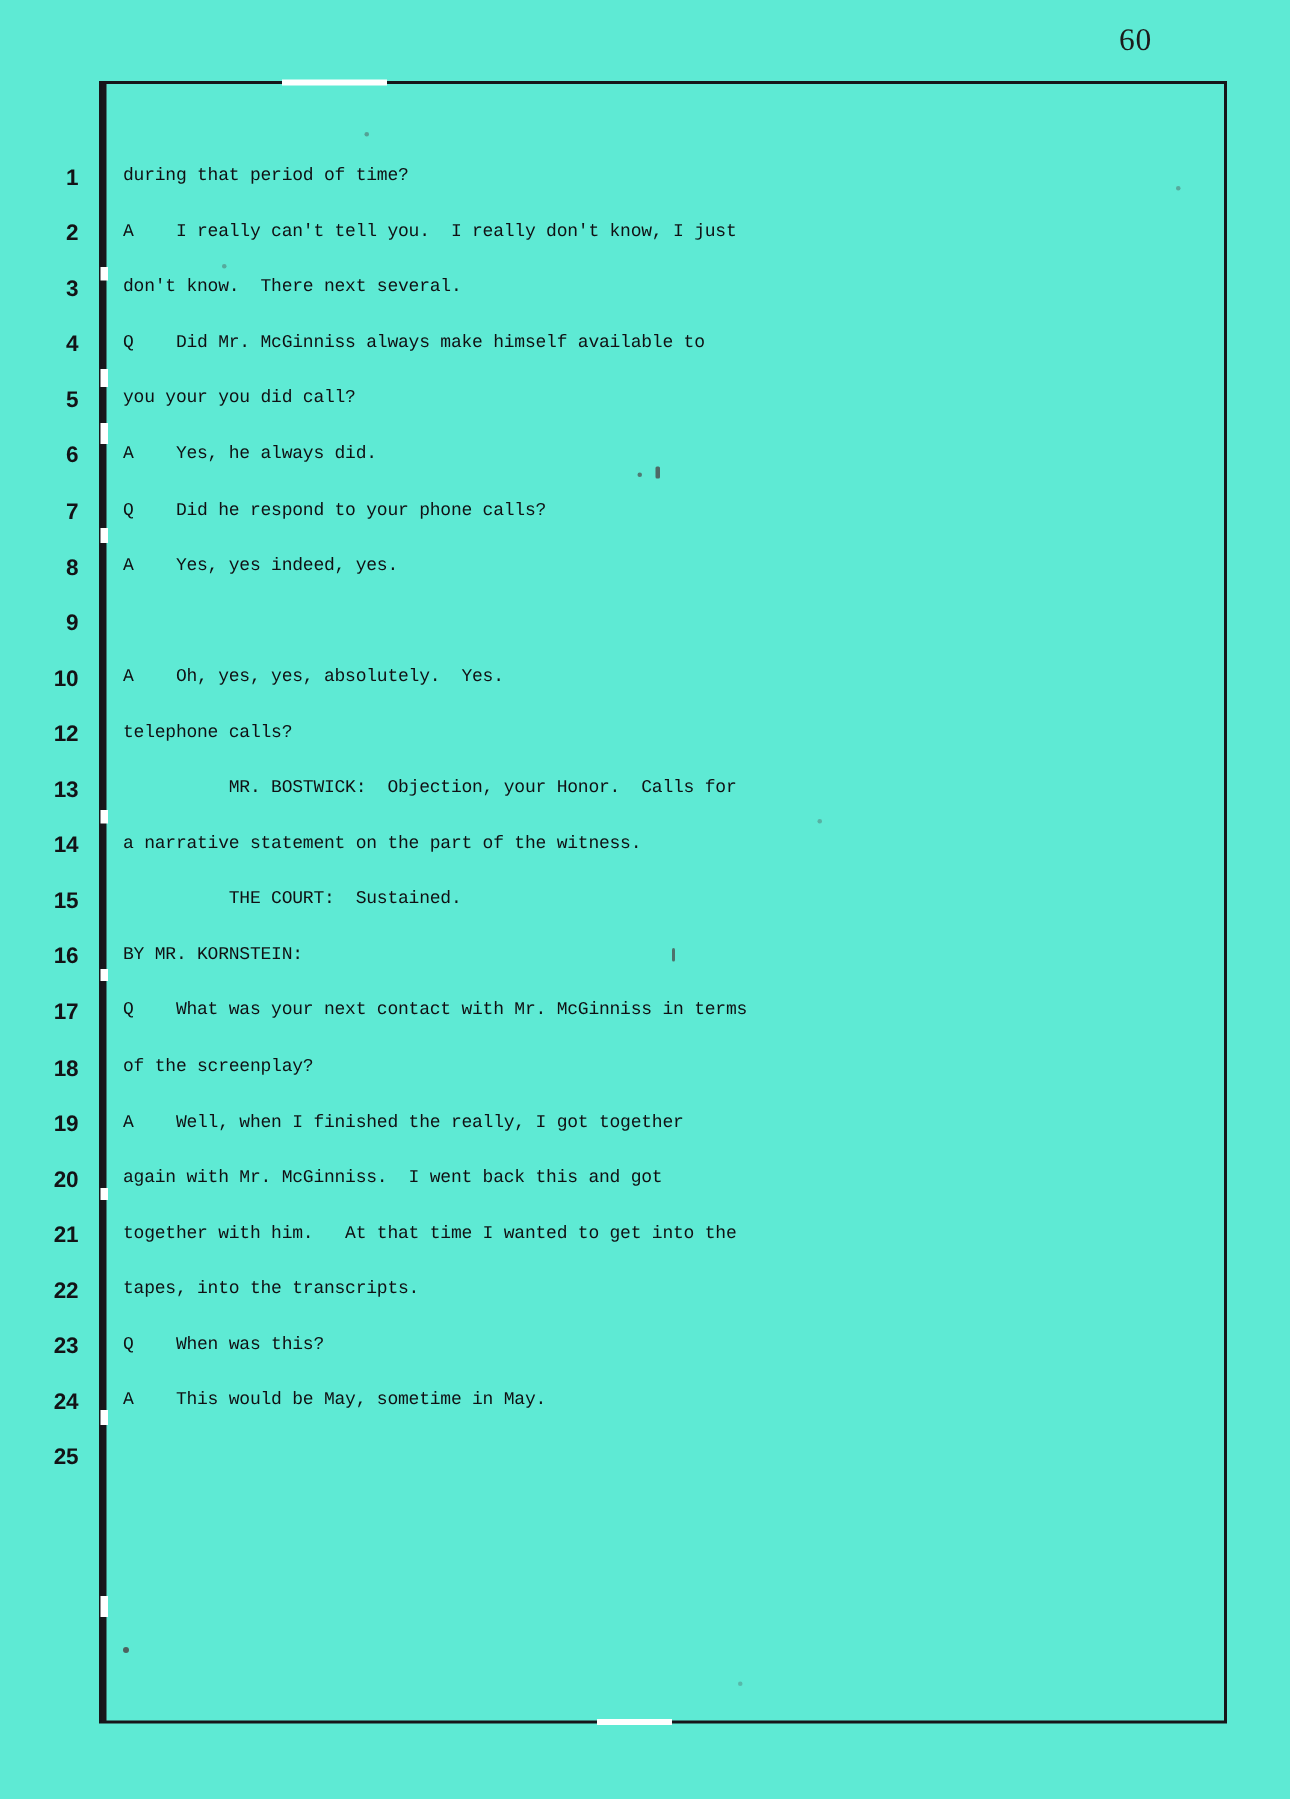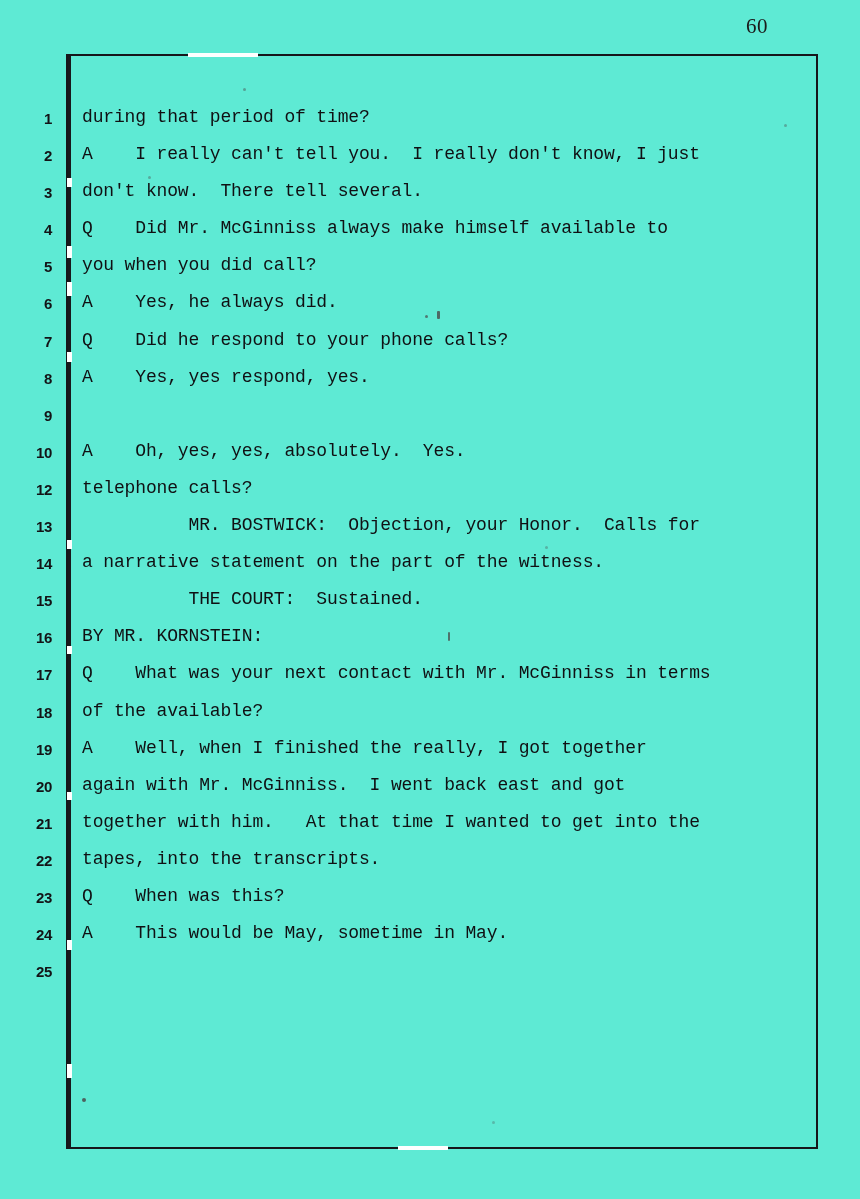--- a/index.html
+++ b/index.html
@@ -96,21 +96,21 @@
     font-weight: bold;
     font-size: 15px;
     color: #131316;
     top: 7px;
     letter-spacing: -0.3px;
   }
   .line-text {
     position: absolute;
     left: 82px;
     top: 0;
-    font-size: 18px;
+    font-size: 12px;
     line-height: 28px;
     color: #101013;
     white-space: pre;
     letter-spacing: -0.15px;
     font-family: Liberation Mono, monospace;
   }
 
   
   .speck {
     position: absolute;
@@ -152,41 +152,41 @@
       <div class="line">
         <div class="line-no">1</div>
         <div class="line-text">during that period of time?</div>
       </div>
       <div class="line">
         <div class="line-no">2</div>
         <div class="line-text">A    I really can't tell you.  I really don't know, I just</div>
       </div>
       <div class="line">
         <div class="line-no">3</div>
-        <div class="line-text">don't know.  There tell several.</div>
+        <div class="line-text">don't know.  There next several.</div>
       </div>
       <div class="line">
         <div class="line-no">4</div>
         <div class="line-text">Q    Did Mr. McGinniss always make himself available to</div>
       </div>
       <div class="line">
         <div class="line-no">5</div>
-        <div class="line-text">you when you did call?</div>
+        <div class="line-text">you your you did call?</div>
       </div>
       <div class="line">
         <div class="line-no">6</div>
         <div class="line-text">A    Yes, he always did.</div>
       </div>
       <div class="line">
         <div class="line-no">7</div>
         <div class="line-text">Q    Did he respond to your phone calls?</div>
       </div>
       <div class="line">
         <div class="line-no">8</div>
-        <div class="line-text">A    Yes, yes respond, yes.</div>
+        <div class="line-text">A    Yes, yes indeed, yes.</div>
       </div>
       <div class="line">
         <div class="line-no">9</div>
       </div>
       <div class="line">
         <div class="line-no">10</div>
         <div class="line-text">A    Oh, yes, yes, absolutely.  Yes.</div>
       </div>
       <div class="line">
         <div class="line-no">12</div>
@@ -207,29 +207,29 @@
       <div class="line">
         <div class="line-no">16</div>
         <div class="line-text">BY MR. KORNSTEIN:</div>
       </div>
       <div class="line">
         <div class="line-no">17</div>
         <div class="line-text">Q    What was your next contact with Mr. McGinniss in terms</div>
       </div>
       <div class="line">
         <div class="line-no">18</div>
-        <div class="line-text">of the available?</div>
+        <div class="line-text">of the screenplay?</div>
       </div>
       <div class="line">
         <div class="line-no">19</div>
         <div class="line-text">A    Well, when I finished the really, I got together</div>
       </div>
       <div class="line">
         <div class="line-no">20</div>
-        <div class="line-text">again with Mr. McGinniss.  I went back east and got</div>
+        <div class="line-text">again with Mr. McGinniss.  I went back this and got</div>
       </div>
       <div class="line">
         <div class="line-no">21</div>
         <div class="line-text">together with him.   At that time I wanted to get into the</div>
       </div>
       <div class="line">
         <div class="line-no">22</div>
         <div class="line-text">tapes, into the transcripts.</div>
       </div>
       <div class="line">

